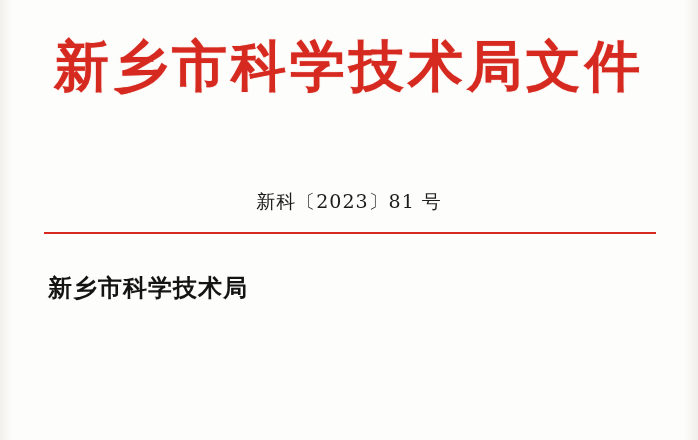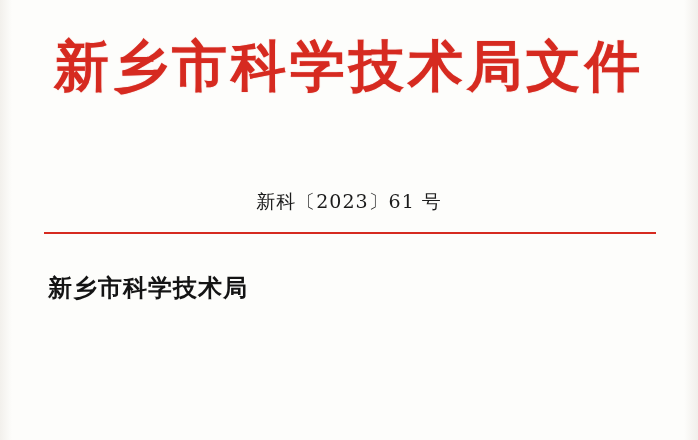--- a/index.html
+++ b/index.html
@@ -97,21 +97,21 @@
     padding-left: 14px;
   }
 </style>
 </head>
 <body>
 
 <div class="page">
 
   <div class="doc-title">新乡市科学技术局文件</div>
 
-  <div class="doc-number">新科〔2023〕61 号</div>
+  <div class="doc-number">新科〔2023〕81 号</div>
 
   <div class="red-rule"></div>
 
   <div class="body-block">
     <div class="body-line">新乡市科学技术局</div>
   </div>
 
 </div>
 
 </body></html>

